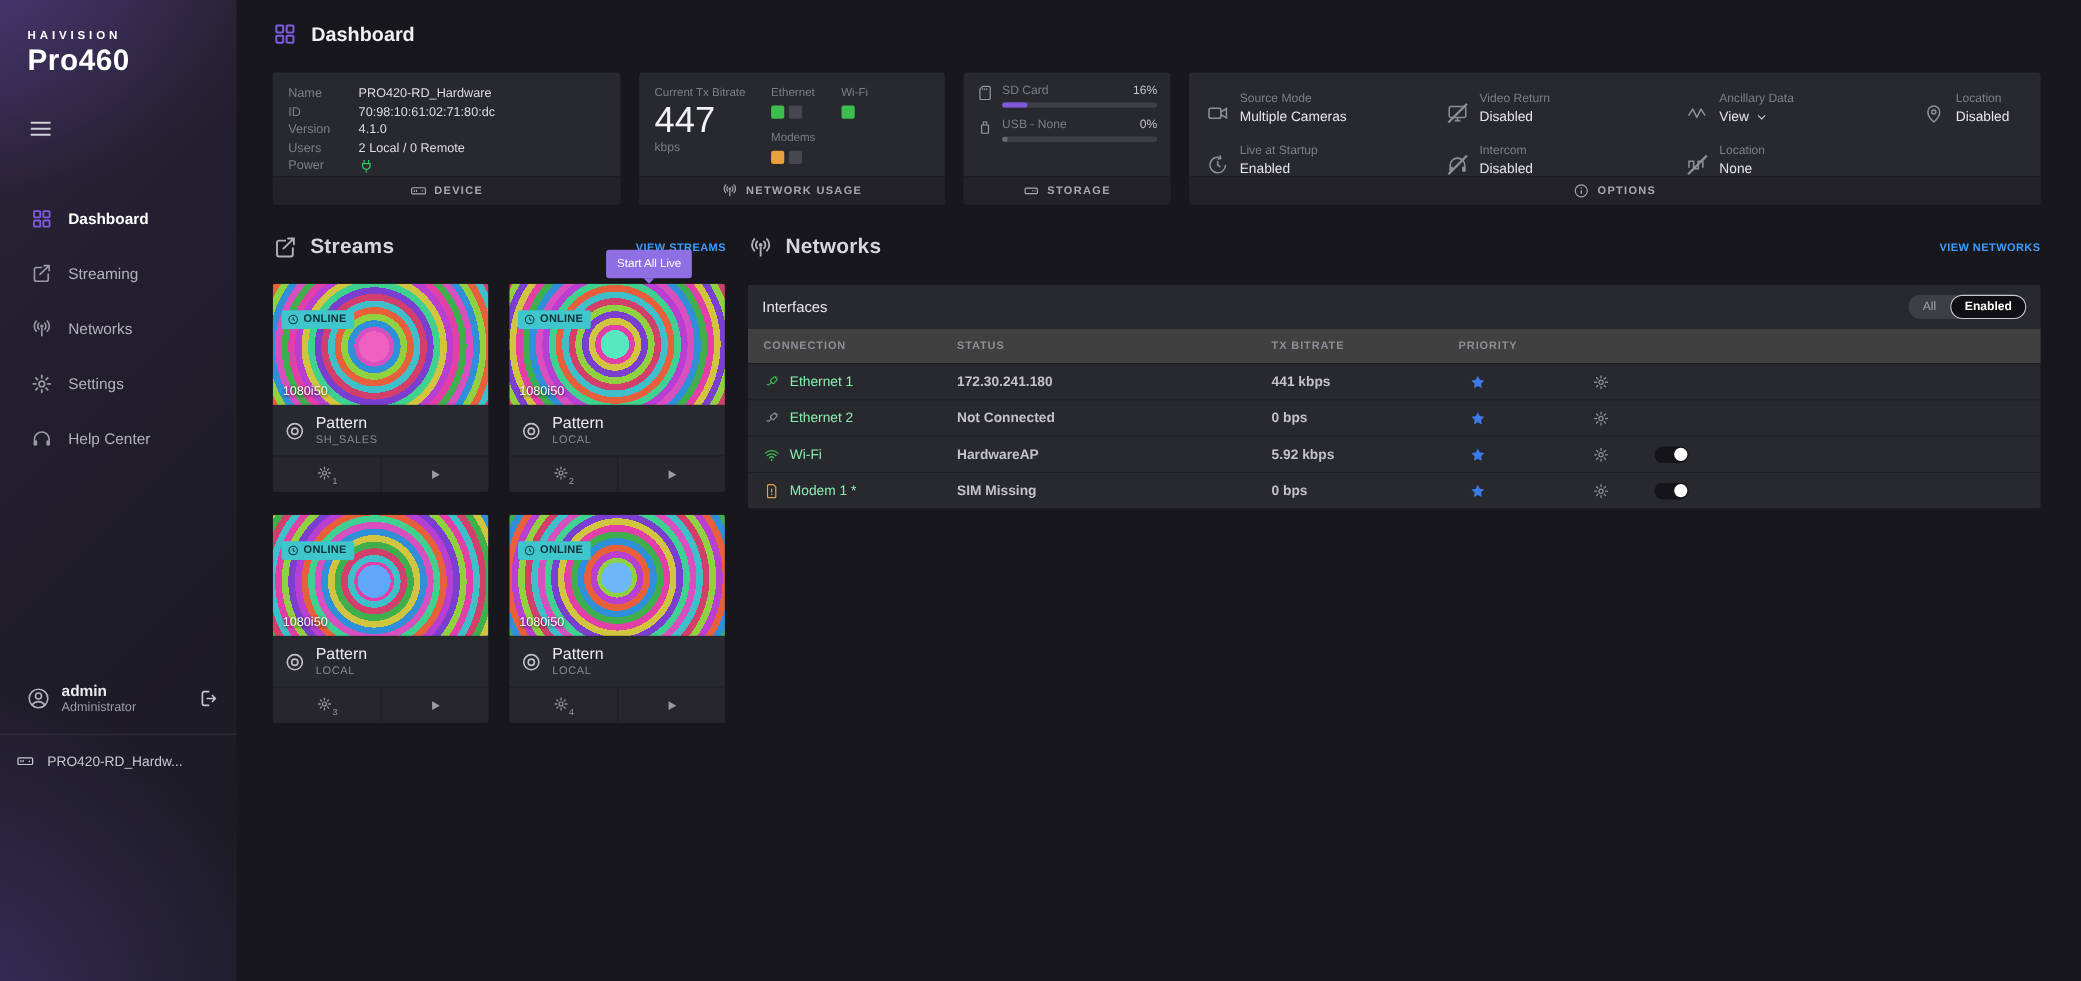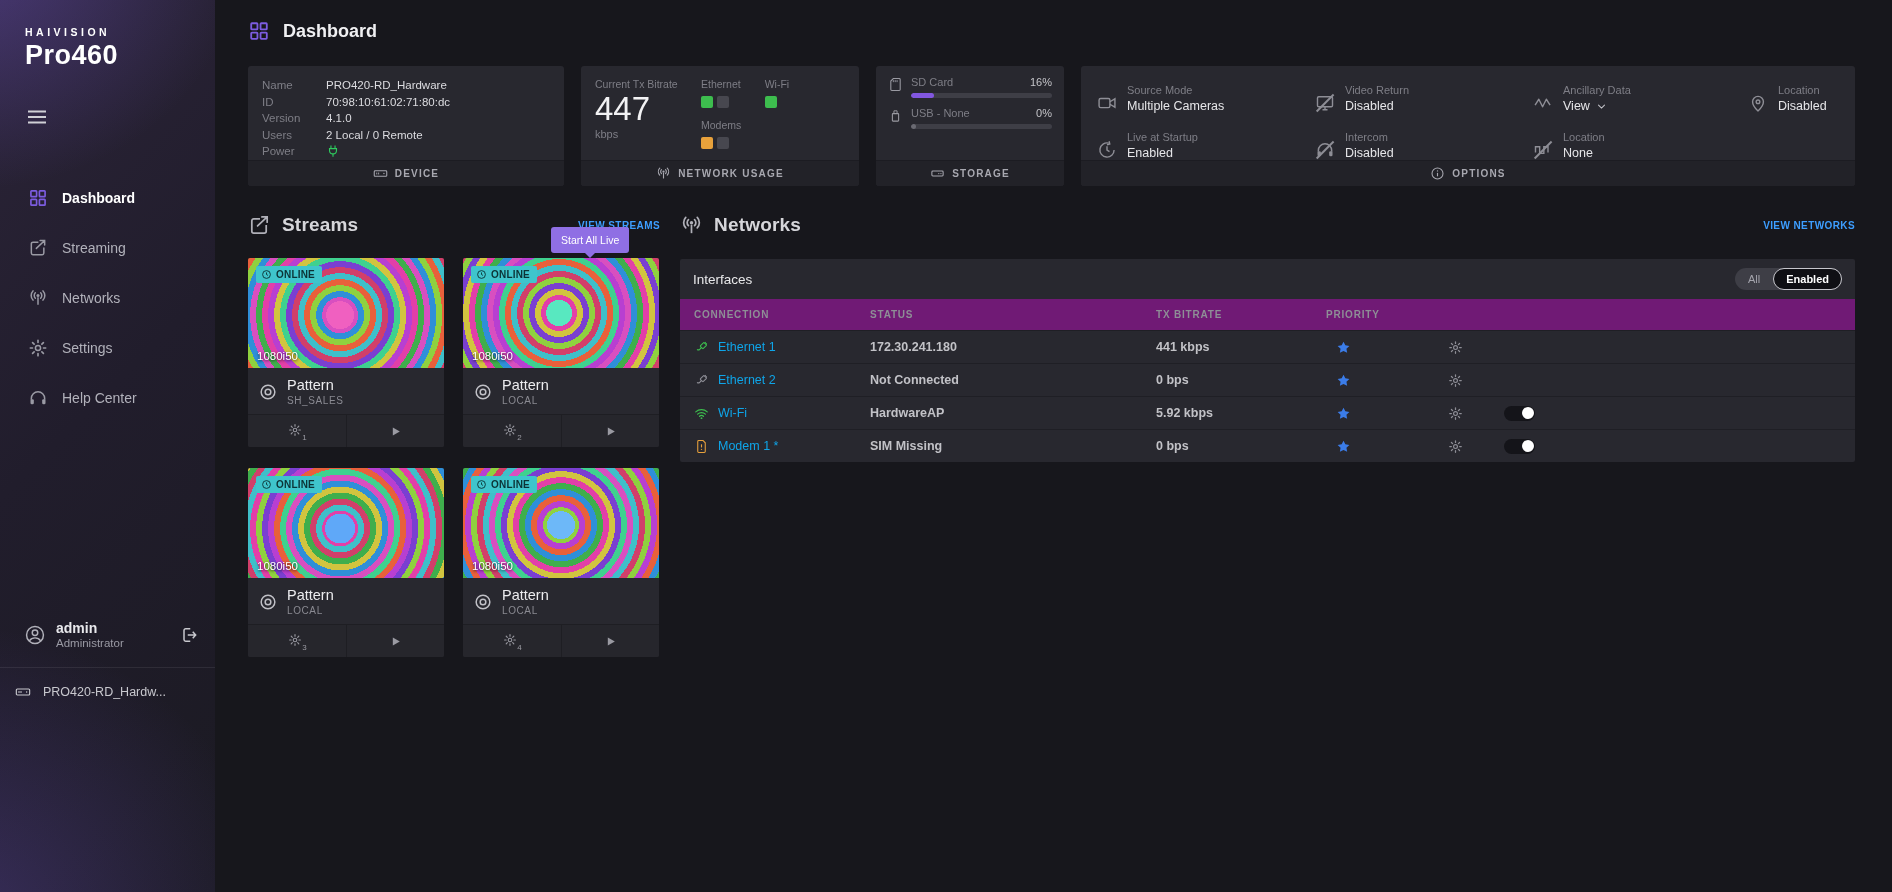--- a/index.html
+++ b/index.html
@@ -139,21 +139,21 @@
   .thumb-3{background:radial-gradient(circle at 47% 55%,#5fa8f8 0 15px,rgba(0,0,0,0) 15px),
       repeating-radial-gradient(circle at 47% 55%,
       #7a3fd1 0 6px,#8fd13f 6px 12px,#e23fa8 12px 18px,#3fbfc9 18px 24px,
       #d13f6a 24px 30px,#3fae4c 30px 36px,#d1c43f 36px 42px,#2f8fd8 42px 48px,
       #d84fc0 48px 54px,#3fd18f 54px 60px,#e8603b 60px 66px,#b83fd1 66px 72px);}
   .thumb-4{background:radial-gradient(circle at 50% 52%,#6db8f8 0 14px,rgba(0,0,0,0) 14px),
       repeating-radial-gradient(circle at 50% 52%,
       #3fbfc9 0 6px,#d13f6a 6px 12px,#8fd13f 12px 18px,#b83fd1 18px 24px,
       #e8603b 24px 30px,#2f8fd8 30px 36px,#3fae4c 36px 42px,#e23fa8 42px 48px,
       #d1c43f 48px 54px,#7a3fd1 54px 60px,#3fd18f 60px 66px,#d84fc0 66px 72px);}
-  .badge{position:absolute;top:8px;left:8px;display:flex;align-items:center;gap:4px;
+  .badge{position:absolute;top:24px;left:8px;display:flex;align-items:center;gap:4px;
     background:var(--teal);color:#0c3336;font-size:10px;font-weight:bold;
     padding:3px 7px 3px 5px;border-radius:2px;letter-spacing:.2px;}
   .badge svg{width:11px;height:11px;}
   .res{position:absolute;bottom:6px;left:9px;font-size:11.5px;color:#fff;
     text-shadow:0 1px 3px rgba(0,0,0,.9);}
   .stream-info{display:flex;align-items:center;gap:9px;padding:9px 10px 8px 10px;}
   .stream-info>svg{width:20px;height:20px;color:#c0c0c6;flex:0 0 20px;}
   .s-name{font-size:14.5px;color:#ececef;}
   .s-src{font-size:10px;color:#8a8a92;letter-spacing:.6px;margin-top:2px;text-transform:uppercase;}
   .stream-footer{display:flex;border-top:1px solid #1e1e23;background:#26262c;height:33px;}
@@ -166,24 +166,24 @@
 
   
   .net-panel{background:var(--card);border-radius:2px;margin-top:17px;}
   .panel-head{height:40px;display:flex;align-items:center;padding:0 13px;
     font-size:13.5px;color:#e8e8ea;}
   .pill{margin-left:auto;display:flex;align-items:center;background:#3e3e46;border-radius:12px;height:22px;}
   .pill-opt{padding:0 13px;font-size:11px;color:#a4a4ac;line-height:22px;cursor:pointer;border-radius:12px;}
   .pill-opt.active{background:#0f0f14;border:1px solid #c6c6cc;color:#fff;line-height:20px;padding:0 12px;font-weight:bold;}
   .net-table-head,.net-row{display:grid;grid-template-columns:176px 286px 170px 122px 56px 72px 1fr;
     align-items:center;padding:0 14px;}
-  .net-table-head{height:31px;font-size:10px;font-weight:bold;letter-spacing:.8px;color:#8e8e96;background:#701a75;}
+  .net-table-head{height:31px;font-size:10px;font-weight:bold;letter-spacing:.8px;color:#8e8e96;background:#404040;}
   .net-row{height:33px;border-top:1px solid #1f1f25;font-size:12.5px;}
   .net-row:last-child{border-radius:0 0 2px 2px;}
-  .cell-name{display:flex;align-items:center;gap:9px;color:#0ea5e9;}
+  .cell-name{display:flex;align-items:center;gap:9px;color:#86efac;}
   .cell-name svg{width:15px;height:15px;flex:0 0 15px;}
   .ic-green{color:var(--green);} .ic-gray{color:#8e8e96;} .ic-orange{color:var(--orange);}
   .cell-status,.cell-bitrate{color:#c2c2c7;font-weight:bold;}
   .cell-star{padding-left:10px;cursor:pointer;}
   .cell-star svg{width:15px;height:15px;color:var(--star);}
   .cell-gear{cursor:pointer;}
   .cell-gear svg{width:15px;height:15px;color:#8e8e96;}
   .toggle{width:31px;height:15px;border-radius:8px;background:#141419;position:relative;cursor:pointer;}
   .toggle::after{content:'';position:absolute;top:1.5px;right:1.5px;width:12px;height:12px;border-radius:50%;background:#fff;}
 </style>

